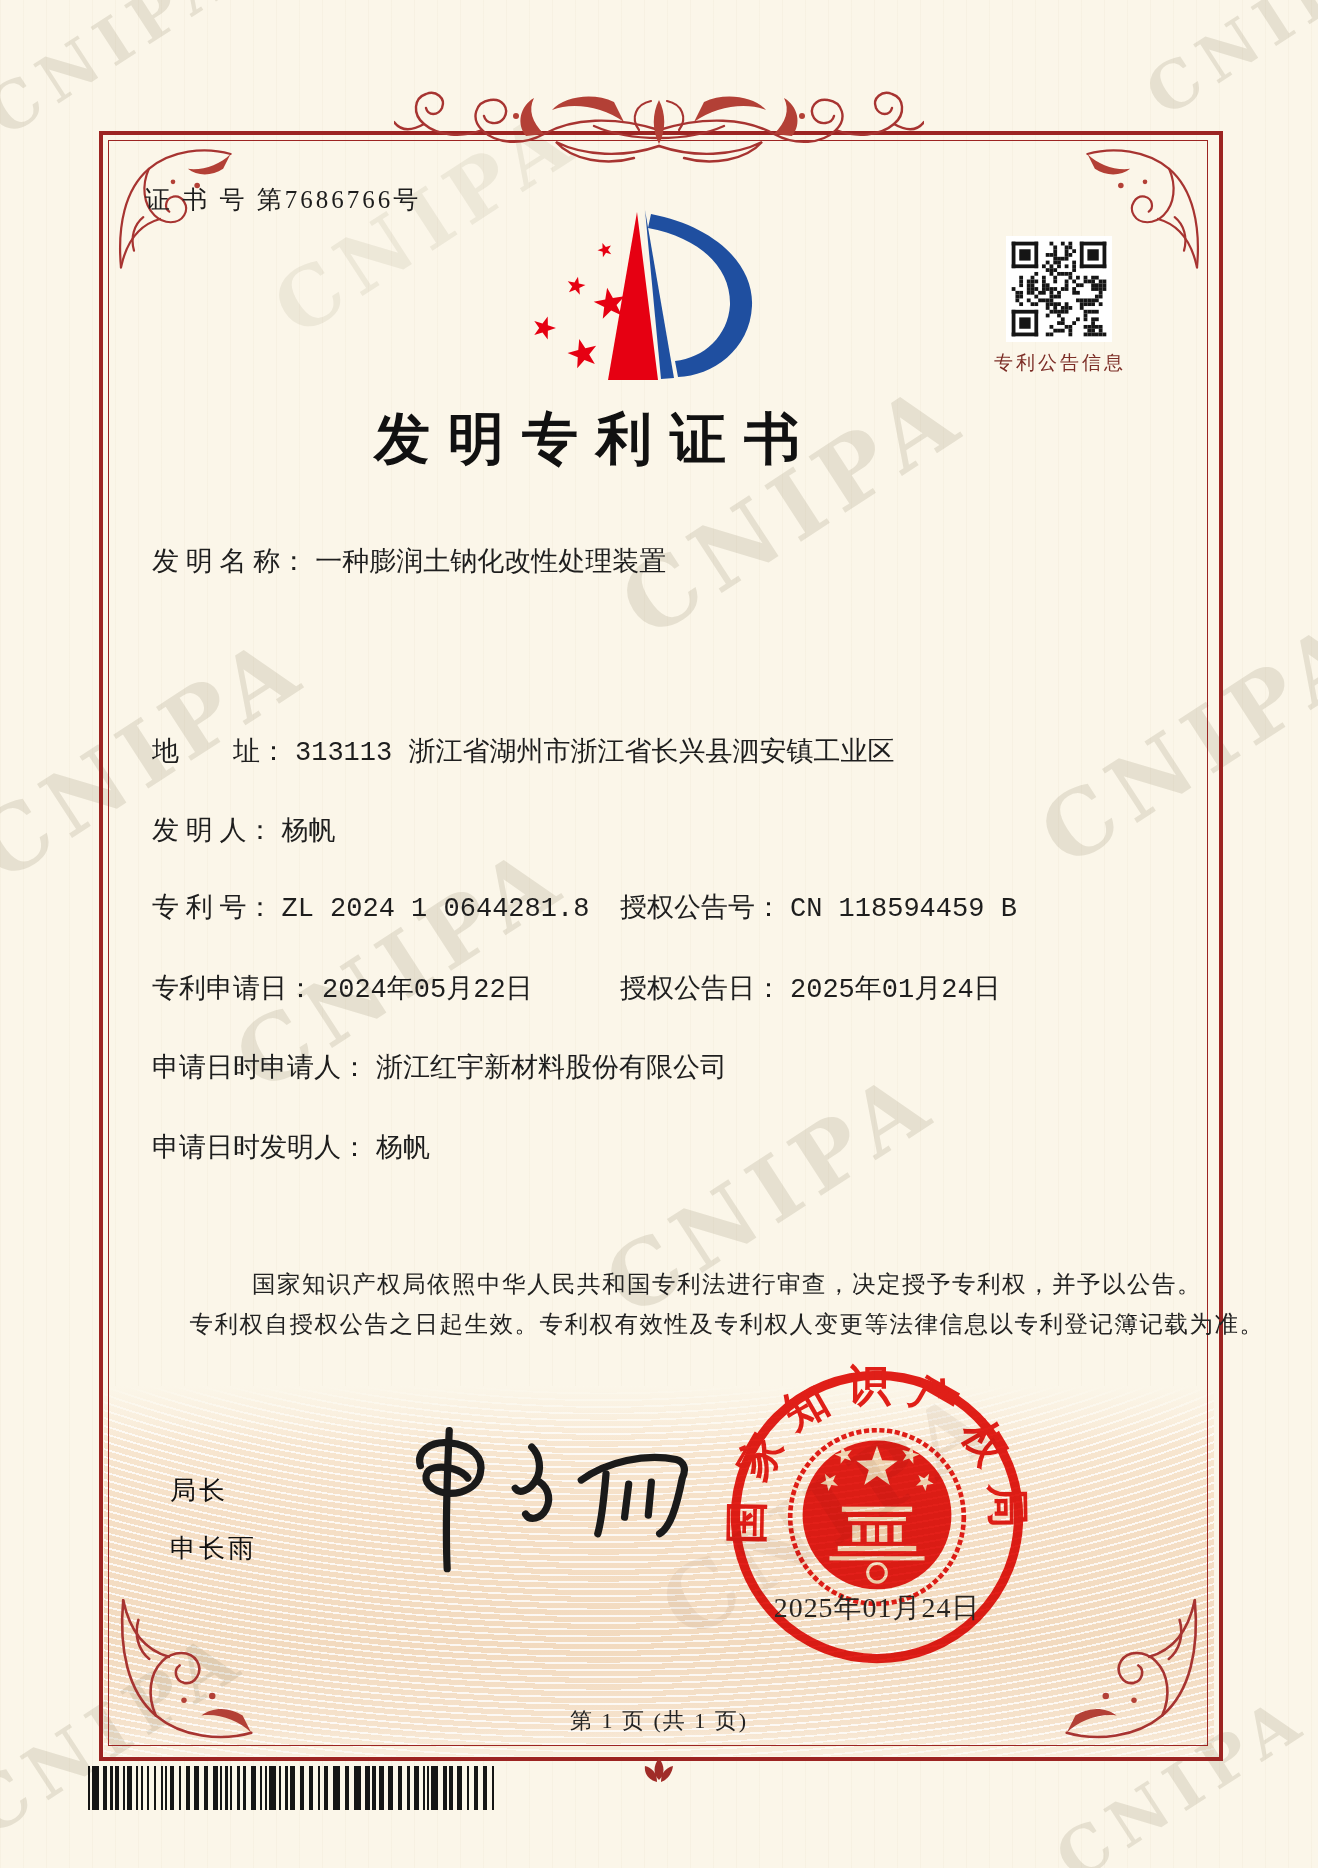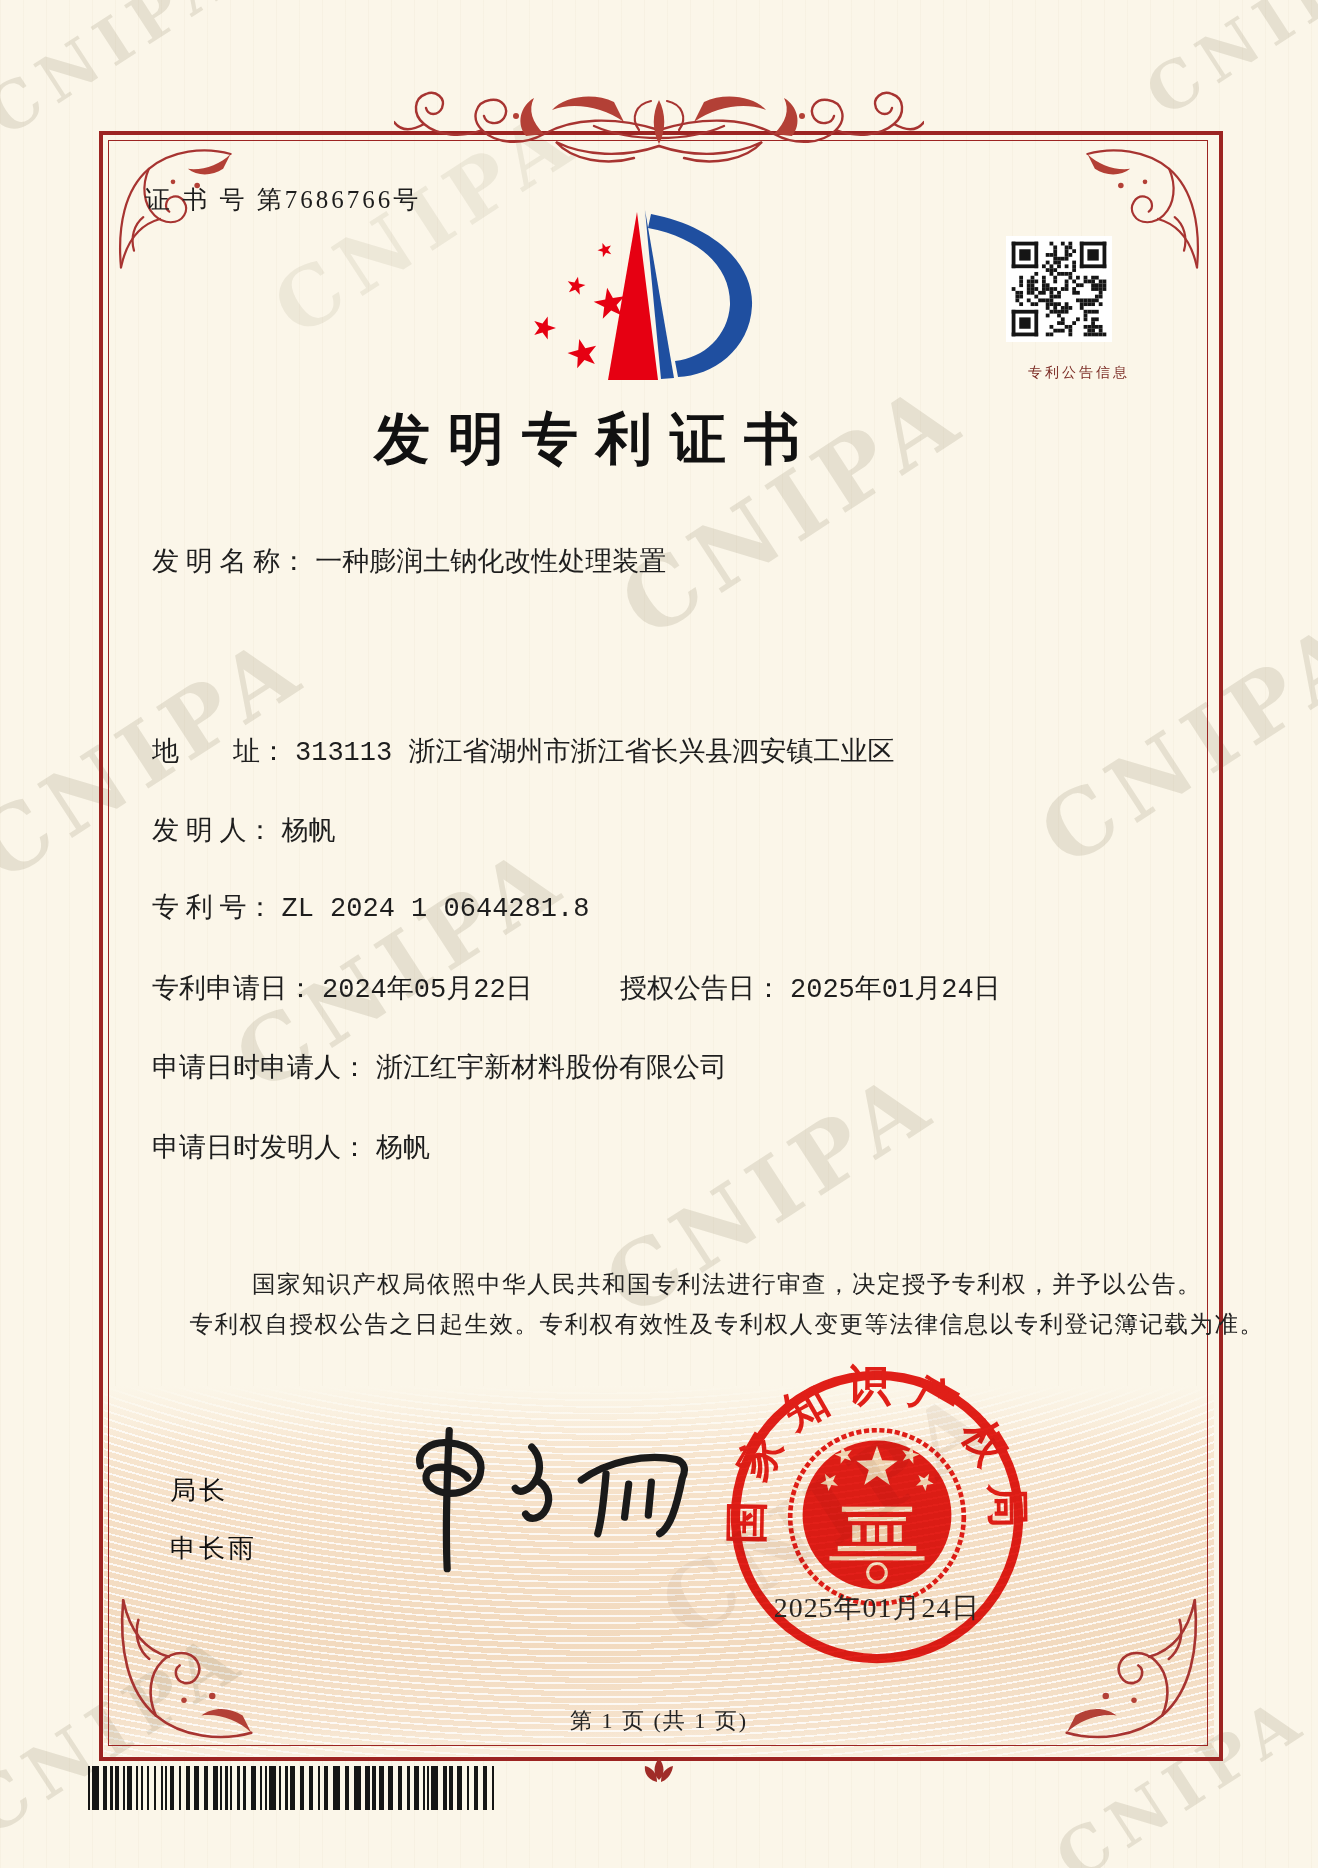--- a/index.html
+++ b/index.html
@@ -23,22 +23,22 @@
   .waves::before{content:""; position:absolute; inset:0;
     background:linear-gradient(180deg,#fbf6e9 0%, rgba(251,246,233,0) 16%, rgba(251,246,233,0) 92%, rgba(251,246,233,0.55) 100%);}
   .frame-outer{position:absolute; z-index:2; left:99px; top:131px; width:1116px; height:1622px;
     border:4px solid #9c2422; pointer-events:none;}
   .frame-inner{position:absolute; z-index:2; left:108px; top:140px; width:1098px; height:1604px;
     border:1px solid #9c2422; pointer-events:none;}
   .orn{position:absolute; z-index:2; pointer-events:none;}
   .cert-no{position:absolute; z-index:3; left:145px; top:183px; font-size:25px; letter-spacing:3px;}
   .logo{position:absolute; z-index:3; left:488px; top:198px; width:300px; height:200px;}
   .qr{position:absolute; z-index:3; left:1006px; top:236px; width:106px; height:106px;}
-  .qr-caption{position:absolute; z-index:3; left:994px; top:364px; width:136px; text-align:right;
-    font-size:14px; letter-spacing:3px; color:#7c2d26;}
+  .qr-caption{position:absolute; z-index:3; left:994px; top:350px; width:136px; text-align:left;
+    font-size:19px; letter-spacing:3px; color:#7c2d26;}
   .title{position:absolute; z-index:3; left:99px; top:394px; width:960px; margin:8px;
     text-align:center; font-size:56px; font-weight:bold; letter-spacing:18px; padding-left:18px;
     box-sizing:border-box; color:#111;}
   .row{position:absolute; z-index:3; left:152px; font-size:27px; white-space:nowrap; color:#1e1e1e;}
   .row .val{margin-left:8px;font-family:Liberation Mono, monospace;}
   .row.col2{left:620px;}
   .legal{position:absolute; z-index:3; left:99px; width:1256px; text-align:center;
     font-size:23.5px; letter-spacing:1.5px; color:#222;}
   .bureau{position:absolute; z-index:3; left:170px; font-size:26px; letter-spacing:3px; color:#111;
     font-family:"Liberation Sans","DejaVu Sans",sans-serif;}
@@ -341,20 +341,23 @@
   </div>
   <div class="row" style="top:733px">
     <span class="lbl">地　　址：</span><span class="val">313113 浙江省湖州市浙江省长兴县泗安镇工业区</span>
   </div>
   <div class="row" style="top:812px">
     <span class="lbl">发 明 人：</span><span class="val">杨帆</span>
   </div>
   <div class="row" style="top:889px">
     <span class="lbl">专 利 号：</span><span class="val">ZL 2024 1 0644281.8</span>
   </div>
+  <div class="row col2" style="top:889px">
+    <span class="lbl">授权公告号：</span><span class="val">CN 118594459 B</span>
+  </div>
   <div class="row" style="top:970px">
     <span class="lbl">专利申请日：</span><span class="val">2024年05月22日</span>
   </div>
   <div class="row col2" style="top:970px">
     <span class="lbl">授权公告日：</span><span class="val">2025年01月24日</span>
   </div>
   <div class="row" style="top:1049px">
     <span class="lbl">申请日时申请人：</span><span class="val">浙江红宇新材料股份有限公司</span>
   </div>
   <div class="row" style="top:1129px">

